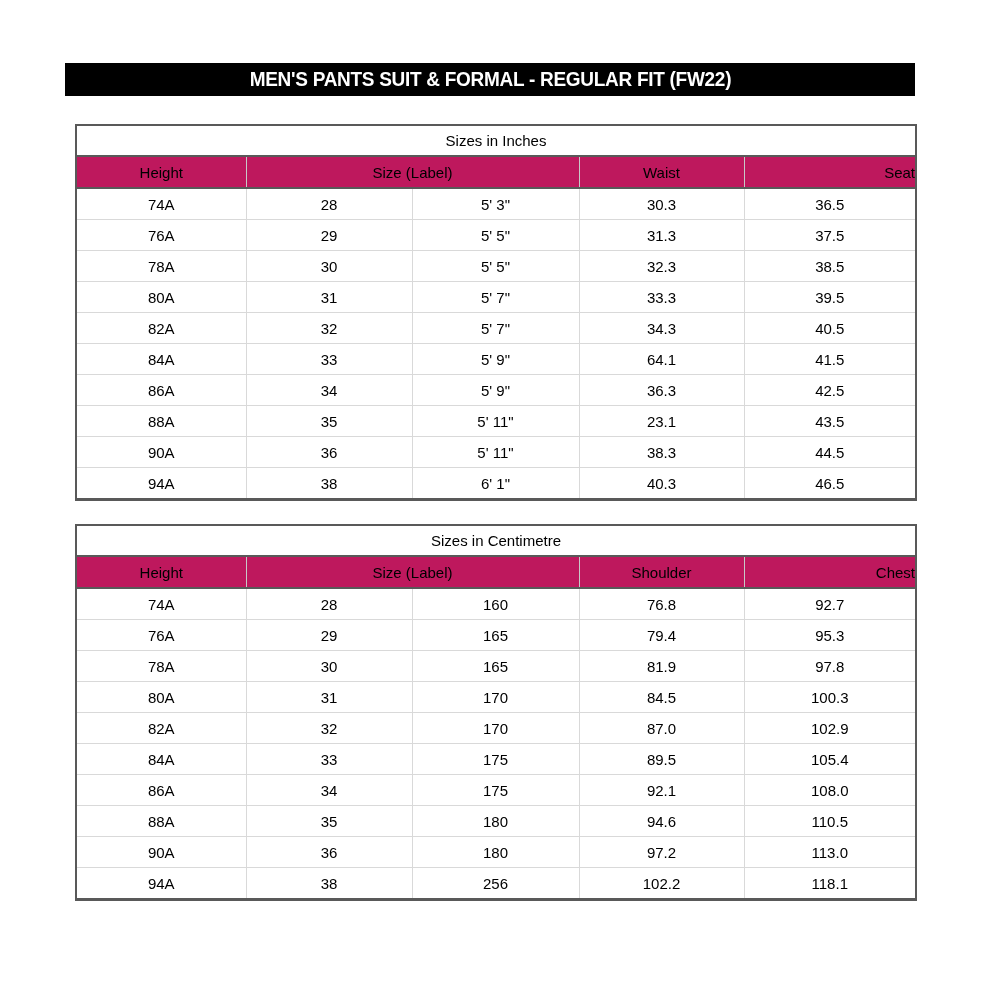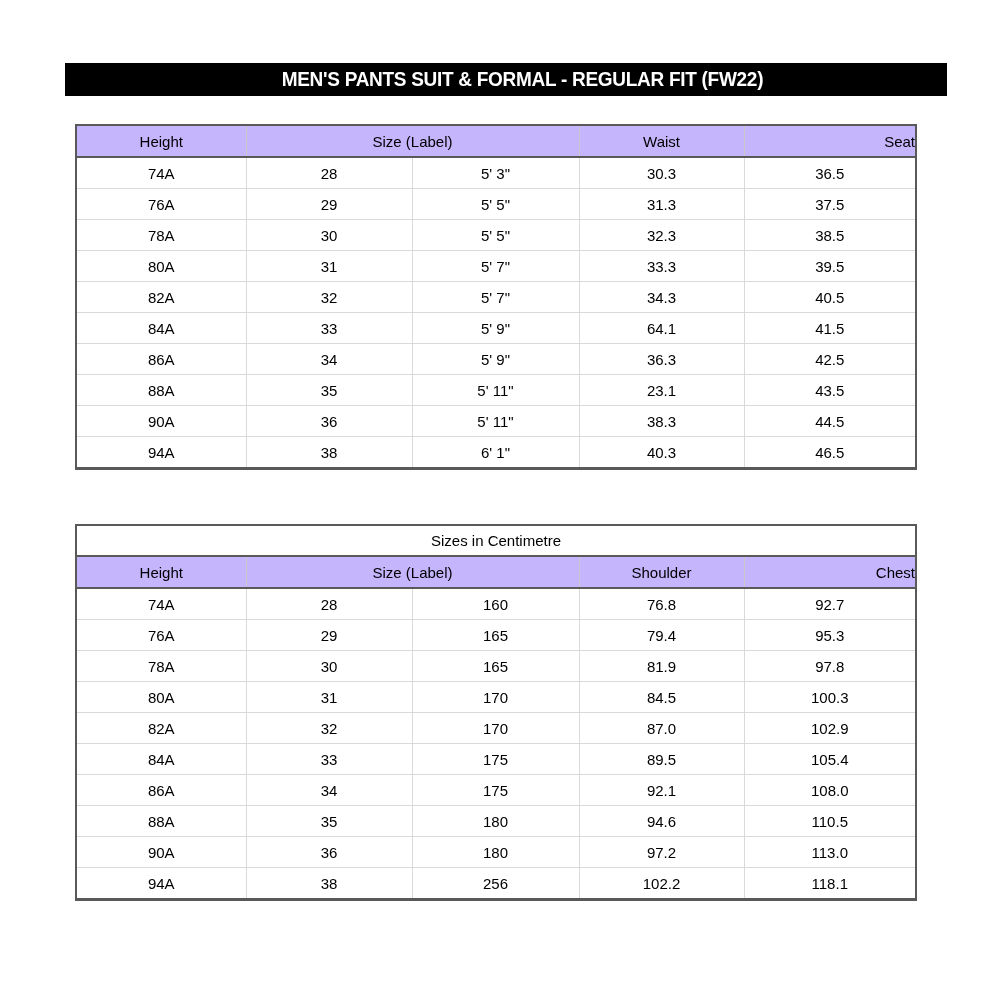--- a/index.html
+++ b/index.html
@@ -19,21 +19,20 @@
   .title-bar {
     position: absolute;
     left: 65px;
     top: 63px;
     width: 850px;
     height: 33px;
     background: #000000;
     display: flex;
     align-items: center;
     justify-content: center;
-    padding-left: 32px;
   }
   .title-text {
     color: #ffffff;
     font-weight: bold;
     font-size: 20px;
     letter-spacing: -0.3px;
     transform: scaleX(0.95);
     white-space: nowrap;
   }
   table.size-table {
@@ -56,21 +55,21 @@
     overflow: hidden;
     white-space: nowrap;
   }
   .caption-row td {
     height: 29px;
     background: #ffffff;
     border-bottom: 2px solid #595959;
   }
   .header-row th {
     height: 30px;
-    background: #c4b5fd;
+    background: #be185d;
     border-bottom: 2px solid #595959;
     border-right: 1px solid #c8c8c8;
   }
   .header-row th:last-child { border-right: none; text-align: right; }
   .size-table tbody td {
     height: 30px;
     border-right: 1px solid #d9d9d9;
     border-bottom: 1px solid #d9d9d9;
     background: #ffffff;
   }
@@ -88,20 +87,23 @@
 
   <table class="size-table table-inches">
     <colgroup>
       <col style="width:170px">
         <col style="width:166px">
         <col style="width:167px">
         <col style="width:165px">
         <col style="width:172px">
     </colgroup>
     <thead>
+      <tr class="caption-row">
+        <td colspan="5">Sizes in Inches</td>
+      </tr>
       <tr class="header-row">
         <th>Height</th>
         <th colspan="2">Size (Label)</th>
         <th>Waist</th>
         <th>Seat</th>
       </tr>
     </thead>
     <tbody>
         <tr>
           <td>74A</td>

